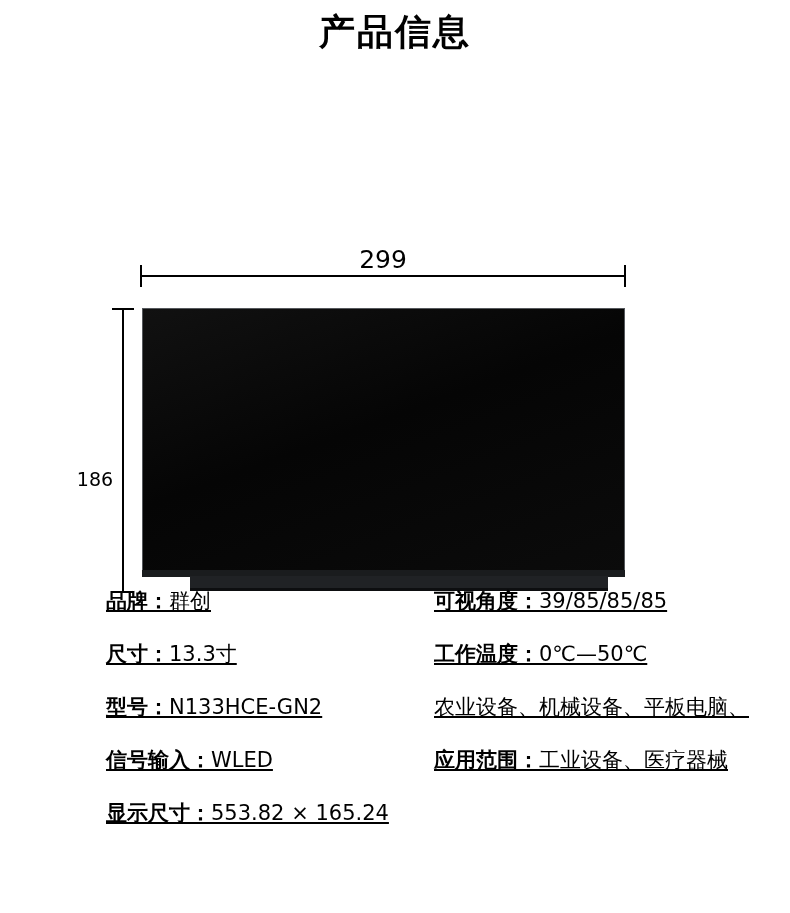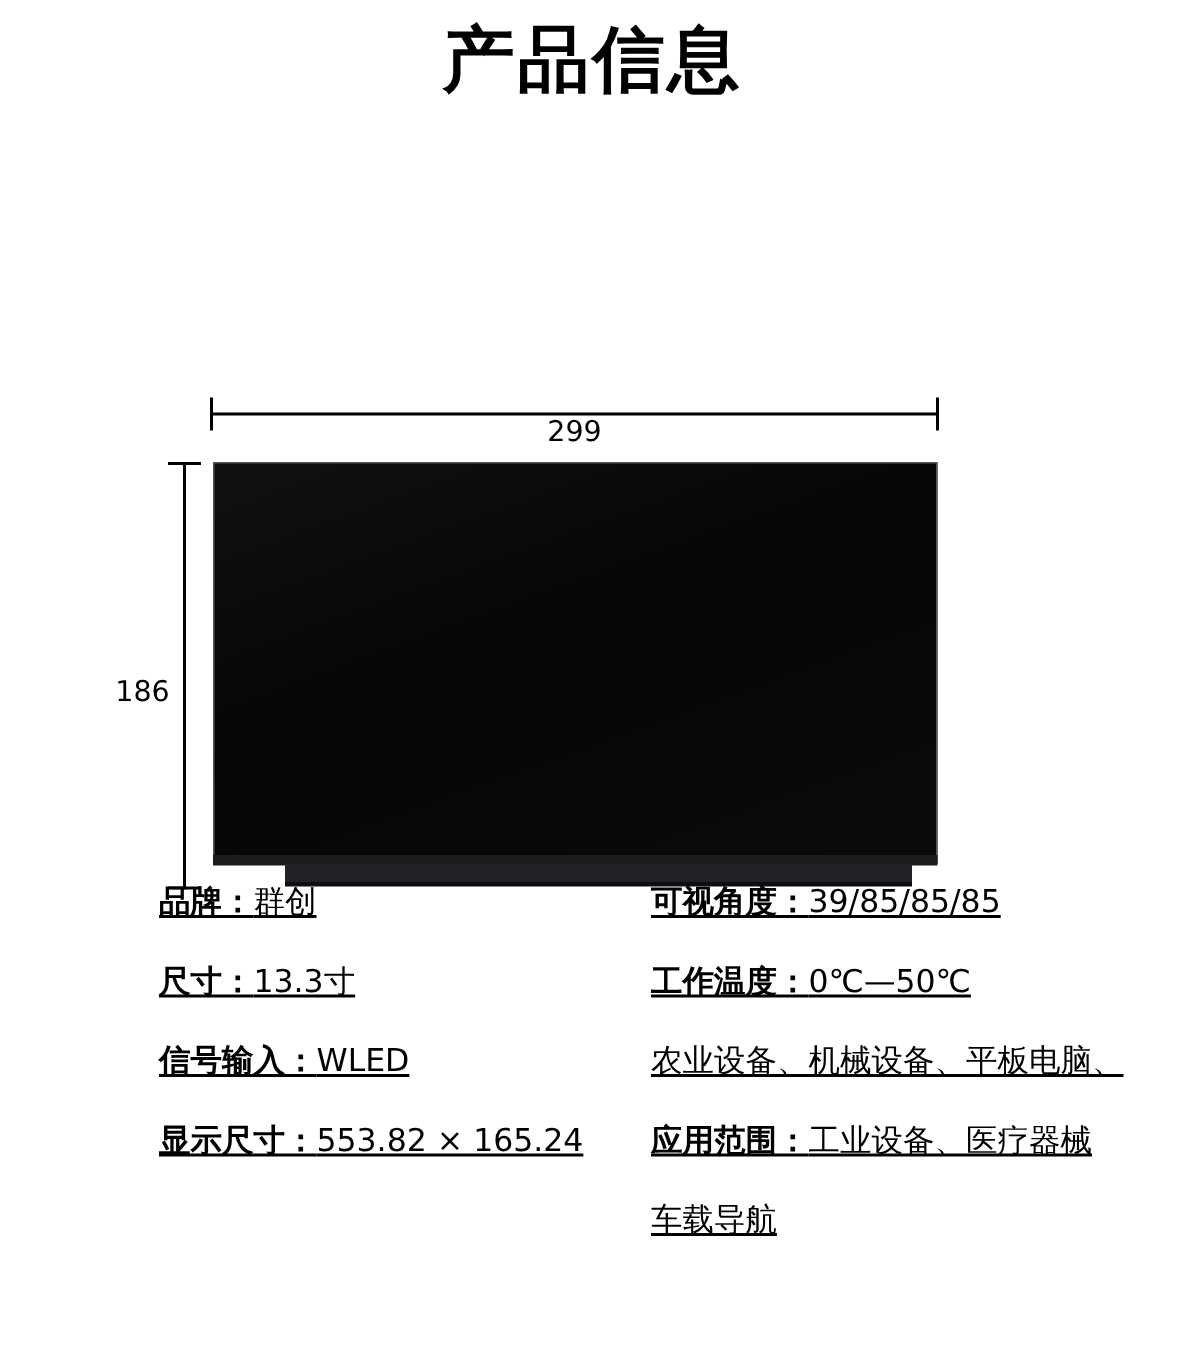--- a/index.html
+++ b/index.html
@@ -16,21 +16,21 @@
     overflow: hidden;
   }
 
   
   .page-title {
     position: absolute;
     top: 8px;
     left: 0;
     width: 790px;
     text-align: center;
-    font-size: 48px;
+    font-size: 36px;
     font-weight: 700;
     letter-spacing: 2px;
     font-family: "DejaVu Sans", sans-serif;
   }
 
   
   .diagram {
     position: absolute;
     top: 120px;
     left: 0;
@@ -56,23 +56,22 @@
     background: #000;
   }
   .dim-top-tick-left { left: 140px; }
   .dim-top-tick-right { left: 624px; }
   .dim-top-label {
     position: absolute;
     top: 125px;
     left: 140px;
     width: 486px;
     text-align: center;
-    font-size: 19px;
-    font-family: "DejaVu Sans", sans-serif;
-    margin-top: 32px;
+    font-size: 25px;
+    font-family: "DejaVu Sans", sans-serif;
   }
 
   
   .dim-left-line {
     position: absolute;
     left: 122px;
     top: 188px;
     width: 2px;
     height: 285px;
     background: #000;
@@ -83,21 +82,21 @@
     left: 112px;
     width: 22px;
     height: 2px;
     background: #000;
   }
   .dim-left-tick-top { top: 188px; }
   .dim-left-tick-bottom { top: 471px; }
   .dim-left-label {
     position: absolute;
     left: 75px;
-    top: 330px;
+    top: 348px;
     width: 40px;
     text-align: center;
     font-size: 19px;
     font-family: "DejaVu Sans", sans-serif;
   }
 
   
   .panel-wrap {
     position: absolute;
     left: 142px;
@@ -196,38 +195,38 @@
 <div class="specs">
 
   <div class="spec-col spec-col-left">
     <div class="spec-line">
       <span class="k">品牌：</span><span class="v">群创</span>
     </div>
     <div class="spec-line">
       <span class="k">尺寸：</span><span class="v">13.3寸</span>
     </div>
     <div class="spec-line">
+      <span class="k">型号：</span><span class="v">N133HCE-GN2</span>
+    </div>
+    <div class="spec-line">
       <span class="k">信号输入：</span><span class="v">WLED</span>
     </div>
     <div class="spec-line">
       <span class="k">显示尺寸：</span><span class="v">553.82 × 165.24</span>
     </div>
   </div>
 
   <div class="spec-col spec-col-right">
     <div class="spec-line">
       <span class="k">可视角度：</span><span class="v">39/85/85/85</span>
     </div>
     <div class="spec-line">
       <span class="k">工作温度：</span><span class="v">0℃—50℃</span>
     </div>
     <div class="spec-line">
       <span class="v">农业设备、机械设备、平板电脑、</span>
     </div>
     <div class="spec-line">
       <span class="k">应用范围：</span><span class="v">工业设备、医疗器械</span>
     </div>
-    <div class="spec-line">
-      <span class="v">车载导航</span>
-    </div>
   </div>
 
 </div>
 
 </body></html>

